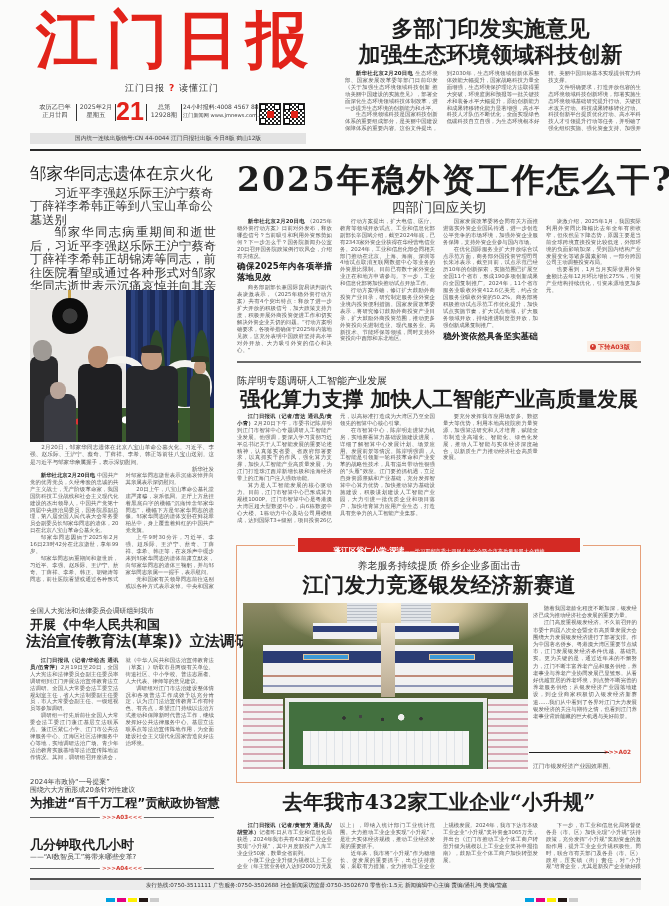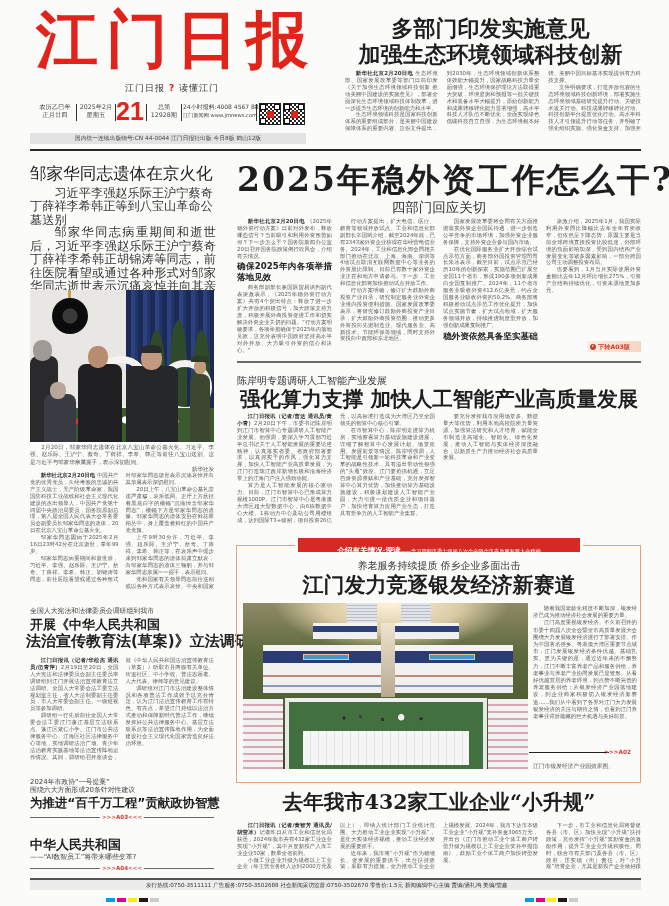--- a/index.html
+++ b/index.html
@@ -211,21 +211,21 @@
   </div>
 
   <div class="abs kick-sm" style="left:30px;top:778px;">2024年市政协“一号提案”</div>
   <div class="abs kick-sm" style="left:30px;top:786px;text-align:center;">围绕六大方面形成20条针对性建议</div>
   <div class="abs hl-sans" style="left:30px;top:795px;font-size:12.4px;line-height:16px;">为推进“百千万工程”贡献政协智慧</div>
   <div class="abs jump" style="left:30px;top:813px;width:184px;">
     <div class="ln"></div>
     <span class="tx">&gt;&gt;&gt;A03&lt;&lt;&lt;</span>
   </div>
 
-  <div class="abs hl-sans" style="left:30px;top:837px;font-size:13px;line-height:16px;">中华人民共和国</div>
+  <div class="abs hl-sans" style="left:30px;top:837px;font-size:13px;line-height:16px;">几分钟取代几小时</div>
   <div class="abs kick-sm" style="left:30px;top:853px;">——“AI数智员工”将带来哪些变革?</div>
   <div class="abs jump" style="left:30px;top:864px;width:184px;">
     <div class="ln"></div>
     <span class="tx">&gt;&gt;&gt;A04&lt;&lt;&lt;</span>
   </div>
 
   <div class="abs hl serif fi-hl">2025年稳外资工作怎么干?</div>
   <div class="abs fi-sub sans">四部门回应关切</div>
   <div class="cols" style="left:237px;top:218px;width:404px;height:138px;column-count:4;column-gap:8px;">
     <p><b>新华社北京2月20日电</b><span> 《2025年稳外资行动方案》日前对外发布，释放哪些信号？当前吸引和利用外资形势如何？下一步怎么干？国务院新闻办公室20日召开国务院政策例行吹风会，介绍有关情况。</span></p>
@@ -248,21 +248,21 @@
   <div class="abs hl serif ai-hl">强化算力支撑 加快人工智能产业高质量发展</div>
   <div class="cols" style="left:237px;top:413px;width:404px;height:114px;column-count:4;column-gap:8px;">
     <p><b>江门日报讯（记者/曹达 通讯员/黄小青）</b><span>2月20日下午，市委书记陈岸明到江门市智算中心专题调研人工智能产业发展。他强调，要深入学习贯彻习近平总书记关于人工智能发展的重要论述精神，认真落实省委、省政府部署要求，以真抓实干的作风，强化算力支撑，加快人工智能产业高质量发展，为江门打造珠江西岸新增长极和沿海经济带上的江海门户注入强劲动能。</span></p>
     <p>算力是人工智能发展的核心驱动力。目前，江门市智算中心已形成算力规模1000P。江门市智算中心是粤港澳大湾区超大型数据中心，由6栋数据中心大楼、1栋动力中心及站公司用楼组成，达到国际T3+级别，项目投资26亿元，以高标准打造成为大湾区乃至全国领先的智算中心核心引擎。</p>
     <p>在市智算中心，陈岸明走进算力机房，实地察看算力基础设施建设进展，详细了解智算中心发展计划、场景应用、发展前景等情况。陈岸明强调，人工智能是引领新一轮科技革命和产业变革的战略性技术，具有溢出带动性很强的“头雁”效应。江门要抢抓机遇，立足自身资源禀赋和产业基础，充分发挥智算中心算力优势，加快推动算力基础设施建设，积极谋划建设人工智能产业园，大力引进一批优质企业和项目落户，加快培育算力应用产业生态，打造具有竞争力的人工智能产业集群。</p>
     <p>要充分发挥我市应用场景多、数据量大等优势，利用本地高校院所力量资源，加强算法研究和人才培育，赋能全市制造业高端化、智能化、绿色化发展，推动人工智能与实体经济深度融合，以新质生产力推动经济社会高质量发展。</p>
   </div>
 
   <div class="abs box"></div>
   <div class="abs banner">
-    <span class="t">介绍有关情况·深读</span><span class="s">——学习贯彻市委十四届八次全会暨全市高质量发展大会精神</span>
+    <span class="t">蓬江区紫仁小学·深读</span><span class="s">——学习贯彻市委十四届八次全会暨全市高质量发展大会精神</span>
   </div>
   <div class="abs sv-kick sans">养老服务持续提质 侨乡企业多面出击</div>
   <div class="abs hl serif sv-hl">江门发力竞逐银发经济新赛道</div>
 
   <div class="ph ph2">
     <div class="tower" style="left:104px;"></div>
     <div class="tower" style="left:158px;"></div>
     <div class="blk-back" style="left:70px;"></div>
     <div class="blk-back" style="left:152px;"></div>
     <div class="corridor"></div>

